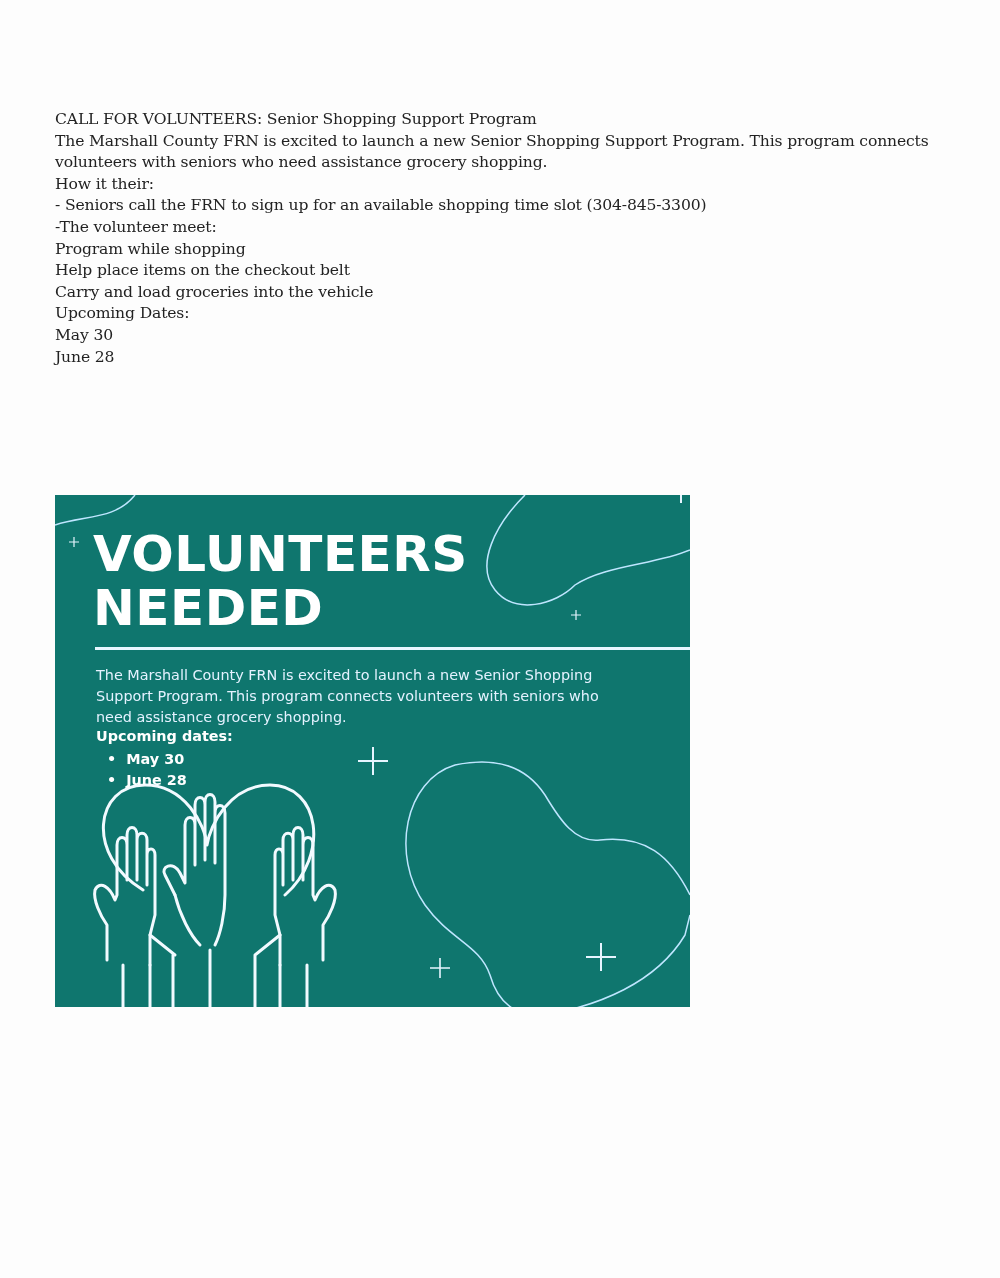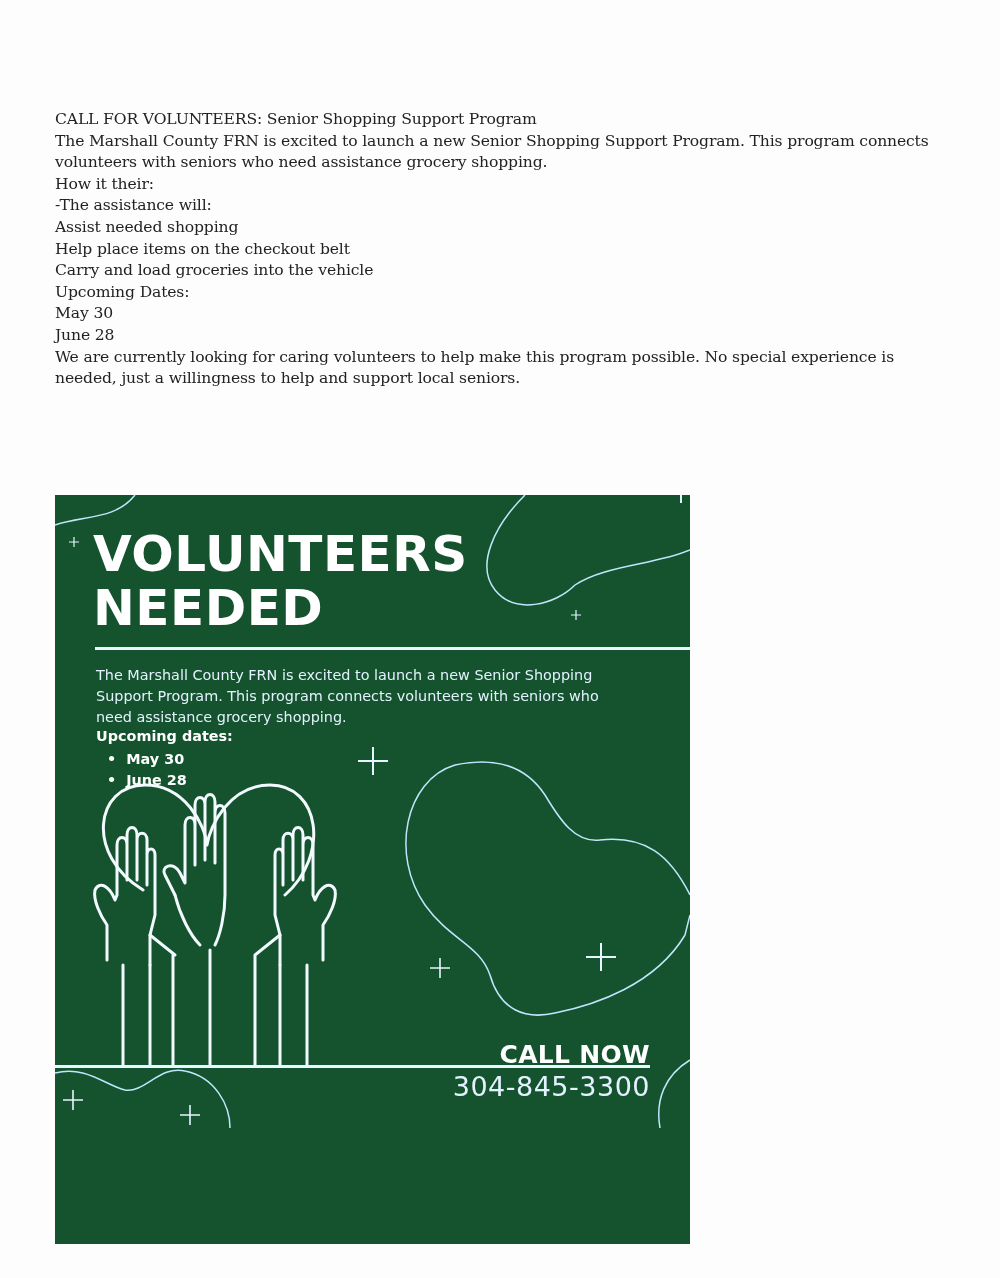--- a/index.html
+++ b/index.html
@@ -8,22 +8,22 @@
     overflow: hidden;
   }
   .doc-text {
     position: absolute; left: 55px; top: 109px; width: 880px;
     font-family: "DejaVu Serif", "Liberation Serif", serif;
     font-size: 15.6px; line-height: 21.6px; color: #222;
     letter-spacing: -0.15px;
   }
   .doc-text p { margin: 0; }
   .poster {
-    position: absolute; left: 55px; top: 495px; width: 635px; height: 749px;
-    background: #14532d; overflow: hidden;
+    position: absolute; left: 55px; top: 495px; width: 635px; height: 512px;
+    background: #0f766e; overflow: hidden;
     font-family: "DejaVu Sans", "Liberation Sans", sans-serif; color: #fff;
   }
   .poster svg.deco { position: absolute; left: 0; top: 0; }
   .headline {
     position: absolute; left: 38px; top: 32px; font-weight: bold;
     font-size: 50px; line-height: 54px; letter-spacing: 0.5px;
   }
   .rule-top {
     position: absolute; left: 40px; top: 152px; width: 595px; height: 3px; background: #e8f6ff;
   }
@@ -51,28 +51,28 @@
     letter-spacing: 0.5px;
   }
 </style>
 </head>
 <body>
 
 <div class="doc-text">
   <p>CALL FOR VOLUNTEERS: Senior Shopping Support Program</p>
   <p>The Marshall County FRN is excited to launch a new Senior Shopping Support Program. This program connects volunteers with seniors who need assistance grocery shopping.</p>
   <p>How it their:</p>
-  <p>-The assistance will:</p>
-  <p>Assist needed shopping</p>
+  <p>- Seniors call the FRN to sign up for an available shopping time slot (304-845-3300)</p>
+  <p>-The volunteer meet:</p>
+  <p>Program while shopping</p>
   <p>Help place items on the checkout belt</p>
   <p>Carry and load groceries into the vehicle</p>
   <p>Upcoming Dates:</p>
   <p>May 30</p>
   <p>June 28</p>
-  <p>We are currently looking for caring volunteers to help make this program possible. No special experience is needed, just a willingness to help and support local seniors.</p>
 </div>
 
 <div class="poster">
   <svg class="deco" width="635" height="633" viewBox="0 0 635 633">
     <g fill="none" stroke="#bfe6ff" stroke-width="1.5">
       <path d="M0 30 C30 20 60 25 80 0"></path>
       <path d="M470 0 C440 30 420 70 440 95 C460 120 500 110 520 90 C550 70 600 70 635 55"></path>
       <path d="M400 270 C350 285 335 360 370 410 C395 445 425 450 435 480 C445 515 470 525 500 518 C540 510 600 490 630 440 L635 420 M635 400 C615 360 590 340 545 345 C520 348 505 325 490 300 C470 270 440 262 400 270"></path>
       <path d="M0 578 C30 570 50 590 70 595 C90 598 105 570 130 576 C160 582 175 610 175 633"></path>
       <path d="M635 565 C610 580 600 605 605 633"></path>

